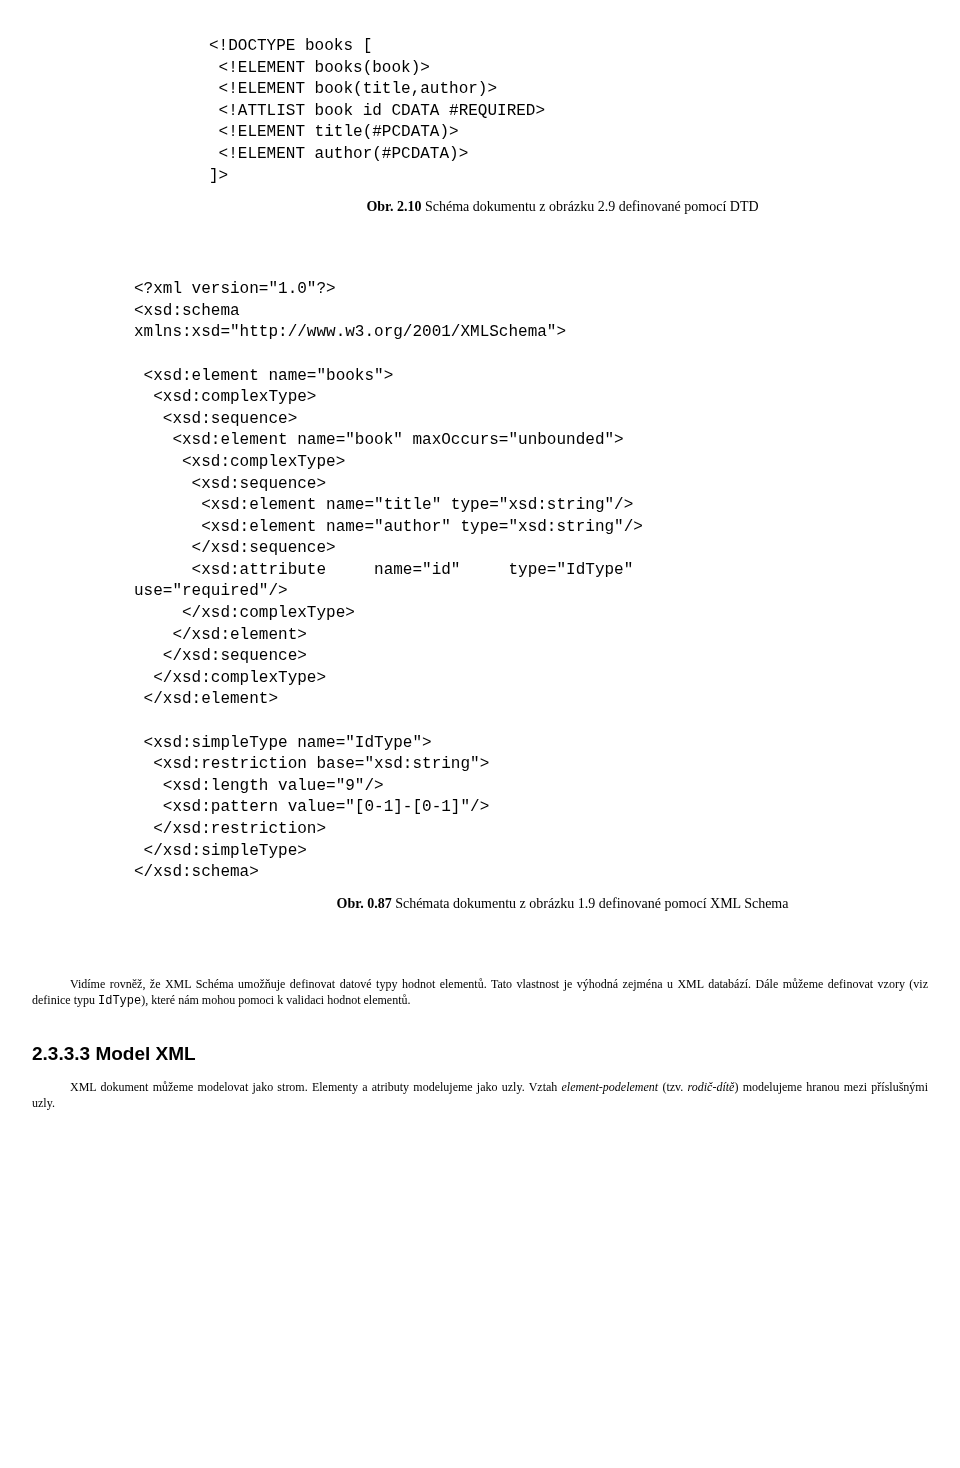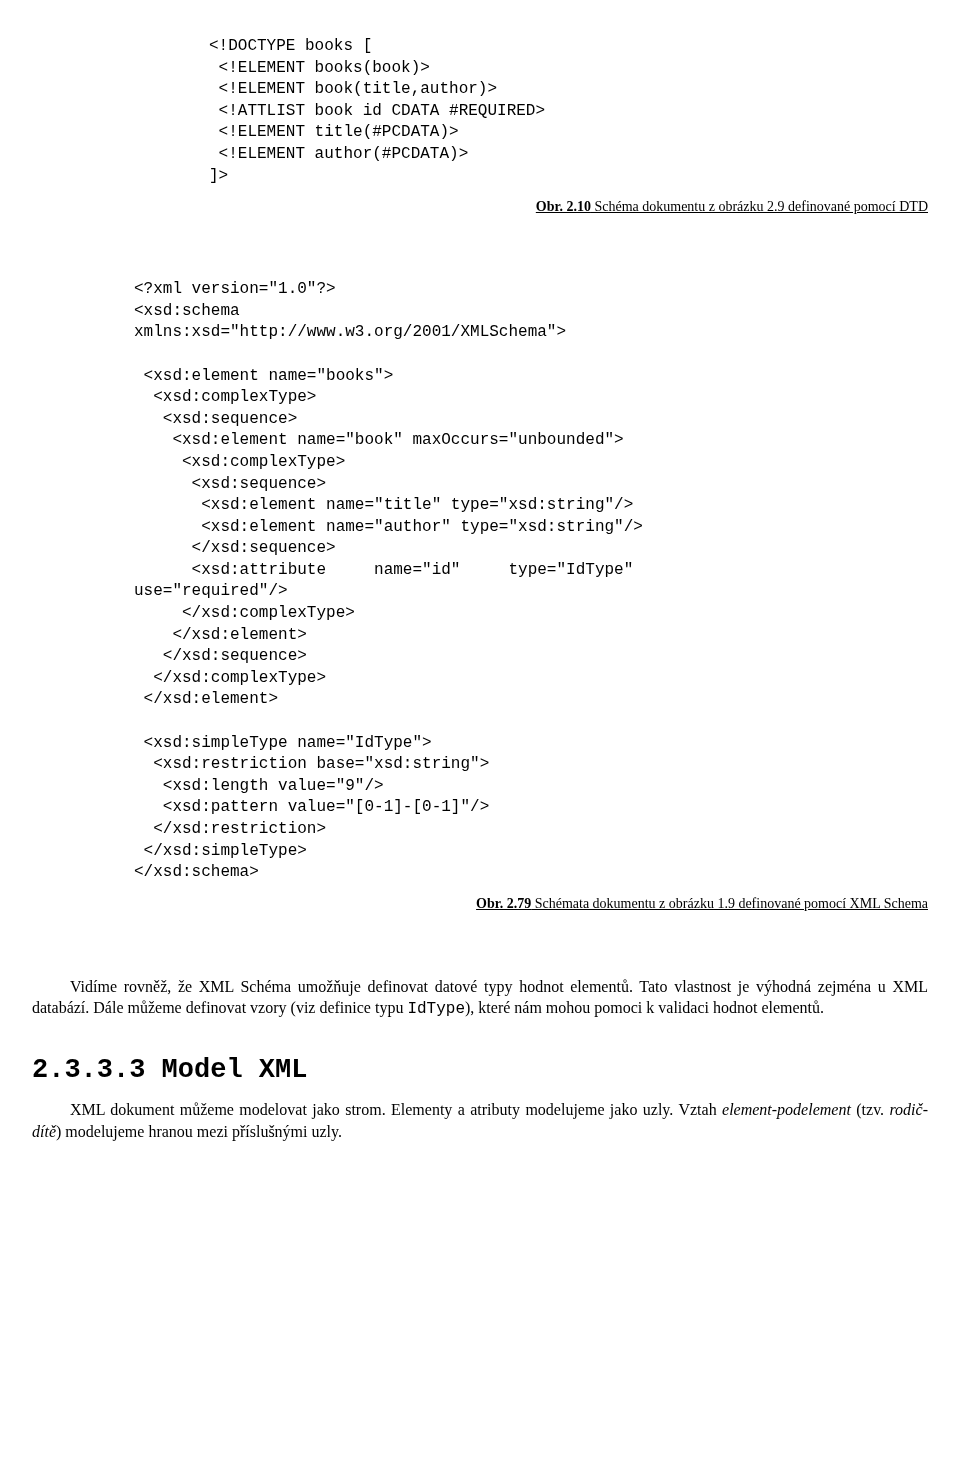--- a/index.html
+++ b/index.html
@@ -17,38 +17,37 @@
     font-size: 16px;
     white-space: pre;
     line-height: 1.35;
     margin: 12px;
   }
   .indent-1 { padding-left: 165px; }
   .indent-2 { padding-left: 90px; }
   .caption {
     font-family: "Times New Roman", Times, serif;
     font-size: 14px;
-    text-align: right;
+    text-align: center;
     margin: 10px 0 28px 0;
     padding-left: 165px;
-    text-decoration: underline;
   }
   .caption .bold { font-weight: bold; }
   .para {
     font-family: "Times New Roman", Times, serif;
-    font-size: 16px;
+    font-size: 12px;
     line-height: 1.35;
     text-align: justify;
     margin: 0 0 20px 0;
   }
   .para-indent { text-indent: 38px; }
   .mono-inline { font-family: "Courier New", Courier, monospace; }
   h2 {
-    font-family: Liberation Mono, monospace;
-    font-size: 27px;
+    font-family: Liberation Sans, sans-serif;
+    font-size: 19px;
     font-weight: bold;
     margin: 34px 0 14px 0;
   }
   .italic { font-style: italic; }
   .gap-md { height: 24px; }
   .gap-lg { height: 36px; }
 </style>
 </head>
 <body>
 
@@ -89,21 +88,21 @@
 
  &lt;xsd:simpleType name="IdType"&gt;
   &lt;xsd:restriction base="xsd:string"&gt;
    &lt;xsd:length value="9"/&gt;
    &lt;xsd:pattern value="[0-1]-[0-1]"/&gt;
   &lt;/xsd:restriction&gt;
  &lt;/xsd:simpleType&gt;
 &lt;/xsd:schema&gt;</pre>
 
 <p class="caption">
-  <span class="bold">Obr. 2.79</span><span> Schémata dokumentu z obrázku 1.9 definované pomocí XML Schema</span>
+  <span class="bold">Obr. 0.87</span><span> Schémata dokumentu z obrázku 1.9 definované pomocí XML Schema</span>
 </p>
 
 <div class="gap-lg"></div>
 
 <p class="para para-indent">
   <span>Vidíme rovněž, že XML Schéma umožňuje definovat datové typy hodnot elementů. Tato vlastnost je výhodná zejména u XML databází. Dále můžeme definovat vzory  (viz definice typu </span><span class="mono-inline">IdType</span><span>), které nám mohou pomoci k validaci hodnot elementů.</span>
 </p>
 
 <h2>2.3.3.3 Model XML</h2>
 

